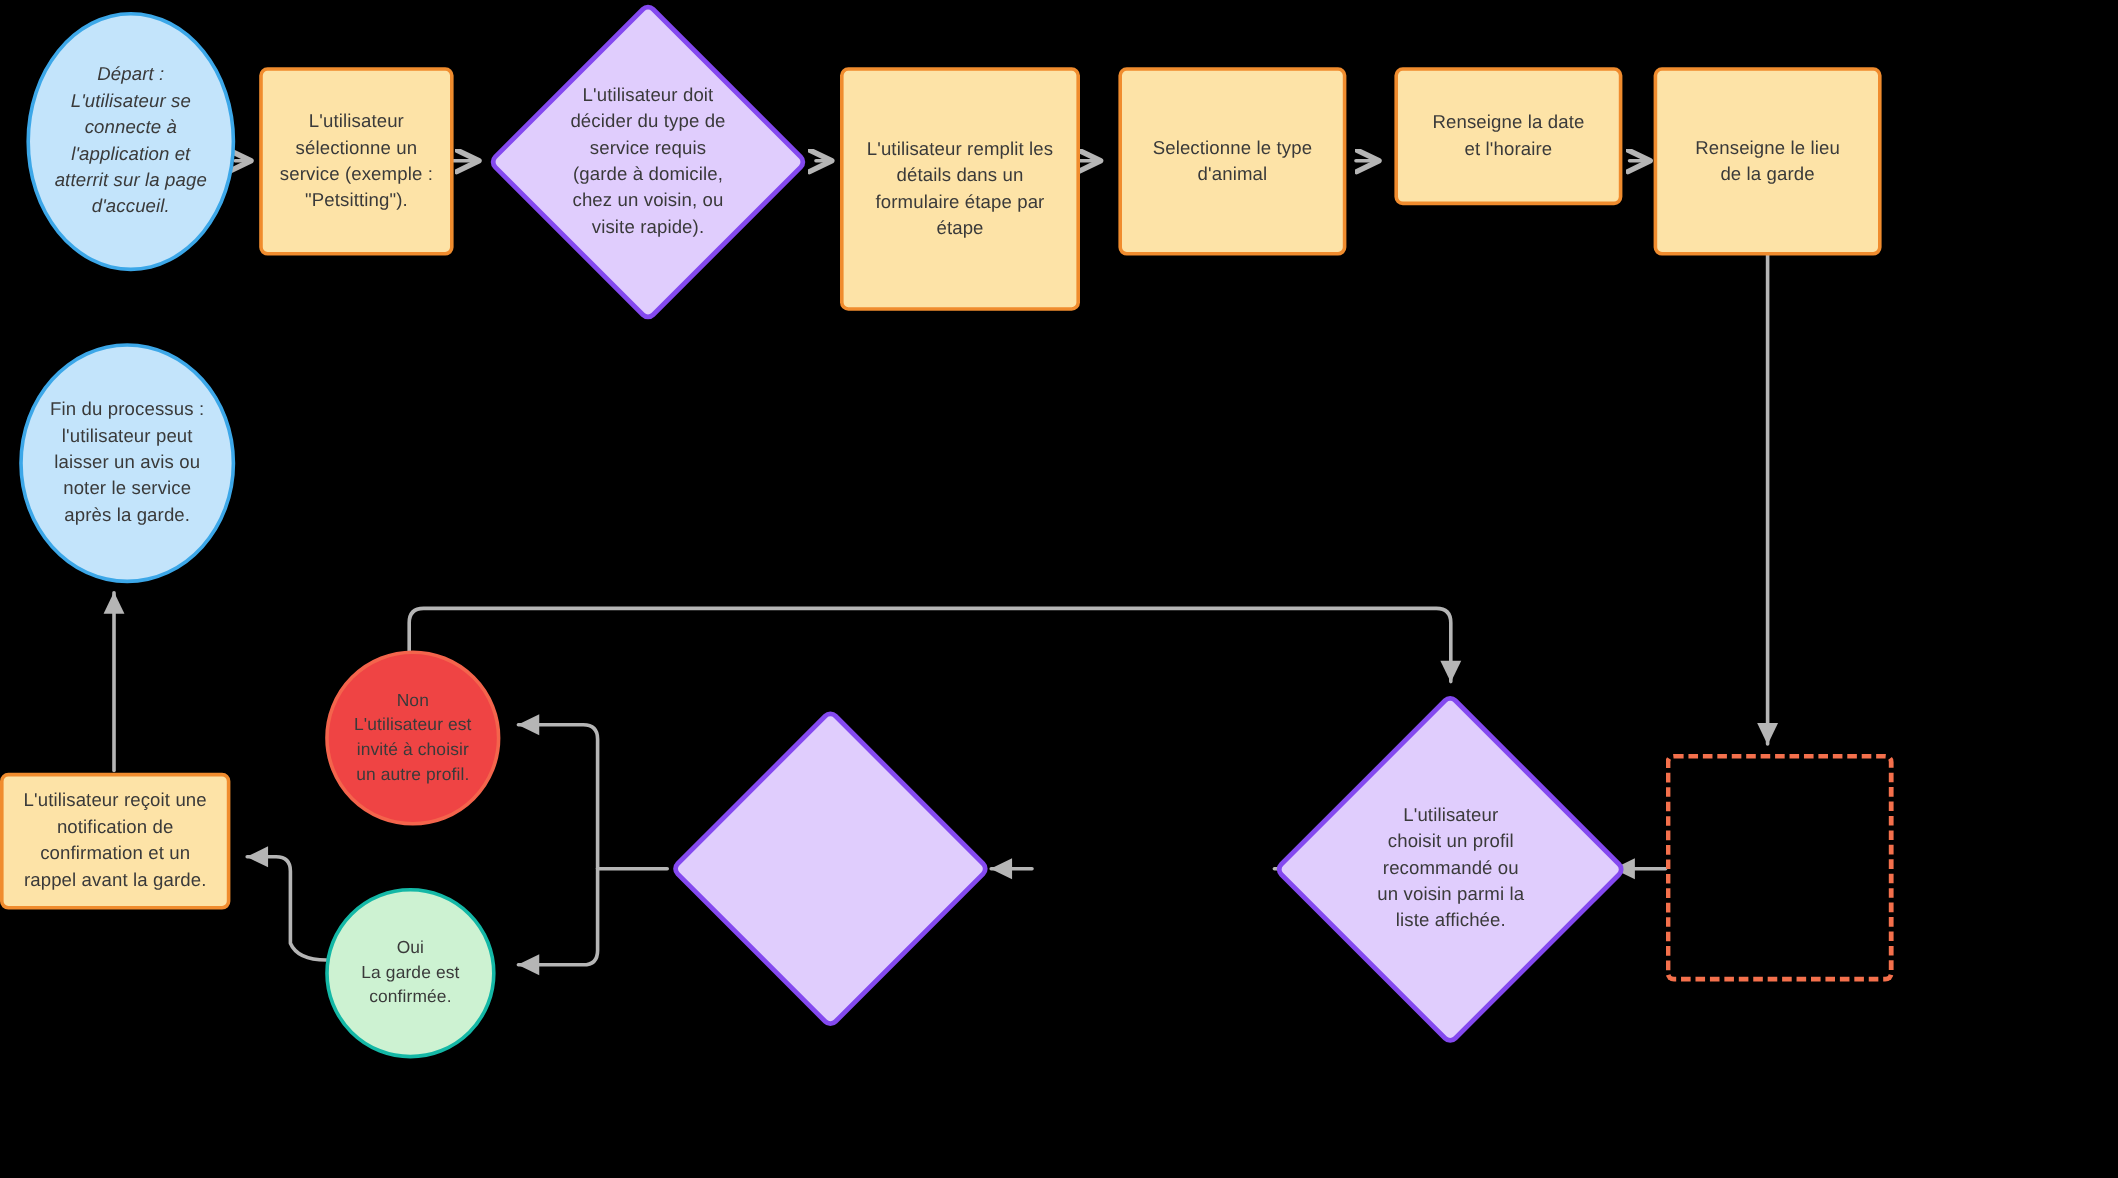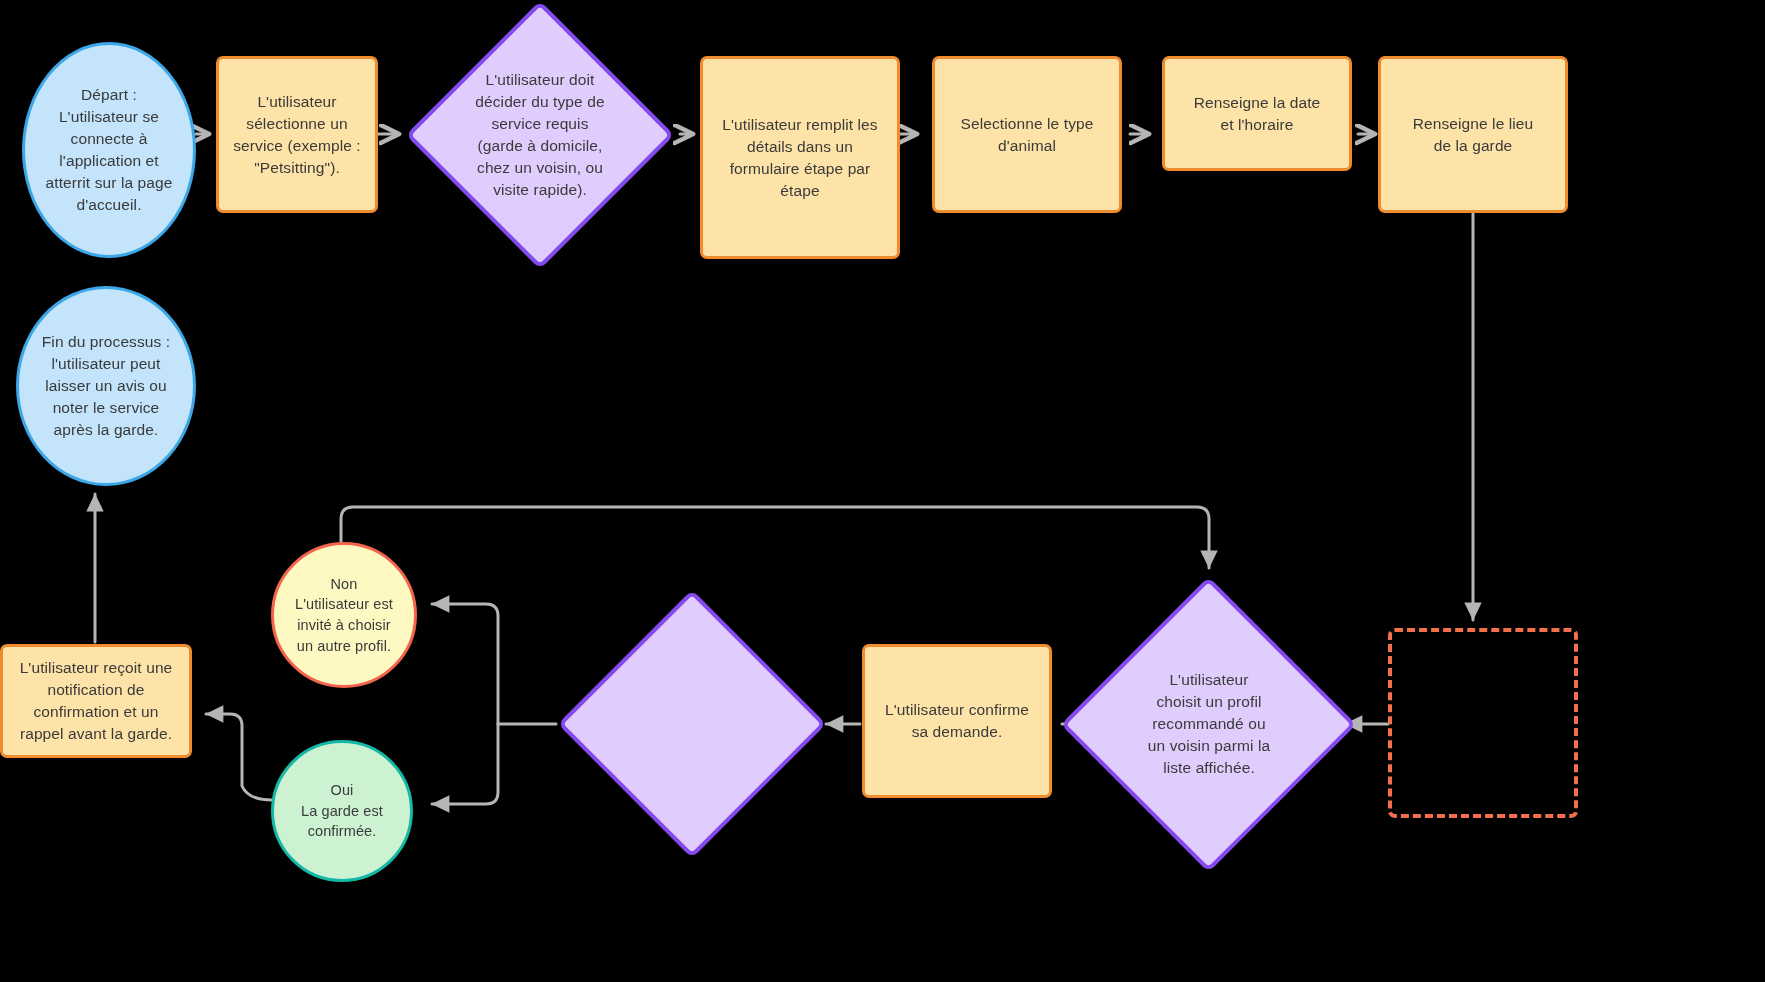--- a/index.html
+++ b/index.html
@@ -51,21 +51,21 @@
   }
   
   .circle-blue {
     background: #c3e4fb;
     border: 3px solid #3ca7e8;
     border-radius: 50%;
     padding: 6px;
   }
   
   .circle-red {
-    background: #fef9c3;
+    background: #ef4444;
     border: 3px solid #f4644c;
     border-radius: 50%;
     padding: 6px;
   }
   .circle-green {
     background: #cdf2d2;
     border: 3px solid #14b8a6;
     border-radius: 50%;
     padding: 6px;
   }
@@ -134,21 +134,21 @@
       <path d="M498,724 L498,792 Q498,804 486,804 L432,804" marker-end="url(#ahf)"></path>
 
       <path d="M341,545 L341,519 Q341,507 353,507 L1197,507 Q1209,507 1209,519 L1209,568" marker-end="url(#ahf)"></path>
 
       <path d="M272,800 Q248,800 242,786 L242,726 Q242,714 230,714 L206,714" marker-end="url(#ahf)"></path>
 
       <path d="M95,642 L95,494" marker-end="url(#ahf)"></path>
     </g>
   </svg>
 
-  <div class="node circle-blue" style="left:22px; top:42px; width:174px; height:216px;">
+  <div class="node circle-blue" style="left:22px; top:10px; width:174px; height:216px;font-style:italic;">
     <span>Départ :
 L'utilisateur se
 connecte à
 l'application et
 atterrit sur la page
 d'accueil.</span>
   </div>
 
   <div class="node box" style="left:216px; top:56px; width:162px; height:157px;">
     <span>L'utilisateur
@@ -195,24 +195,20 @@
 
   <div class="node diamond" style="left:1120px; top:576px; width:178px; height:296px;">
     <span class="dshape" style="width:209px;height:209px;left:-16px;top:44px;"></span>
     <span class="dtext" style="width:150px;">L'utilisateur
 choisit un profil
 recommandé ou
 un voisin parmi la
 liste affichée.</span>
   </div>
 
-  <div class="node box" style="left:862px; top:644px; width:190px; height:154px;">
-    <span>L'utilisateur confirme
-sa demande.</span>
-  </div>
 
   <div class="node diamond" style="left:558px; top:590px; width:268px; height:268px;">
     <span class="dshape" style="width:190px;height:190px;left:39px;top:39px;"></span>
   </div>
 
   <div class="node circle-red" style="left:271px; top:542px; width:146px; height:146px;">
     <span style="font-size:14.5px;">Non
 L'utilisateur est
 invité à choisir
 un autre profil.</span>

